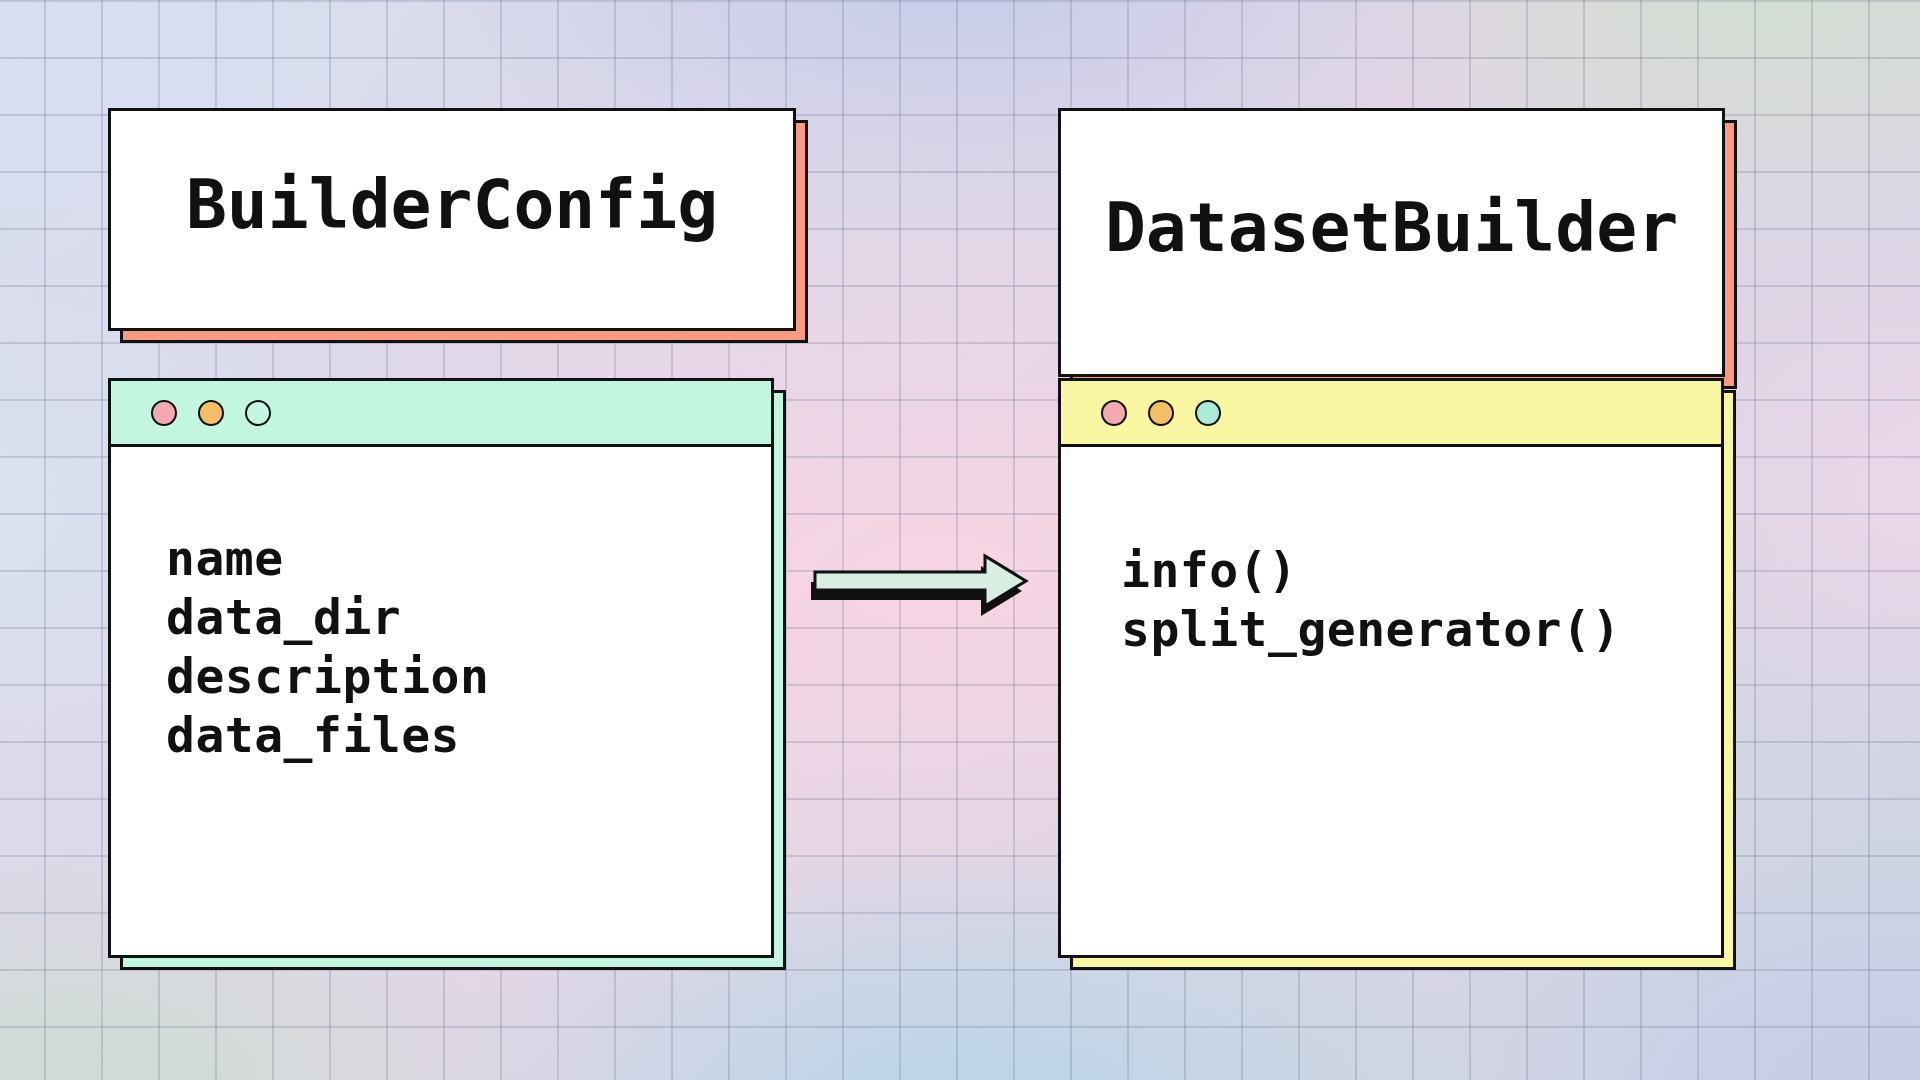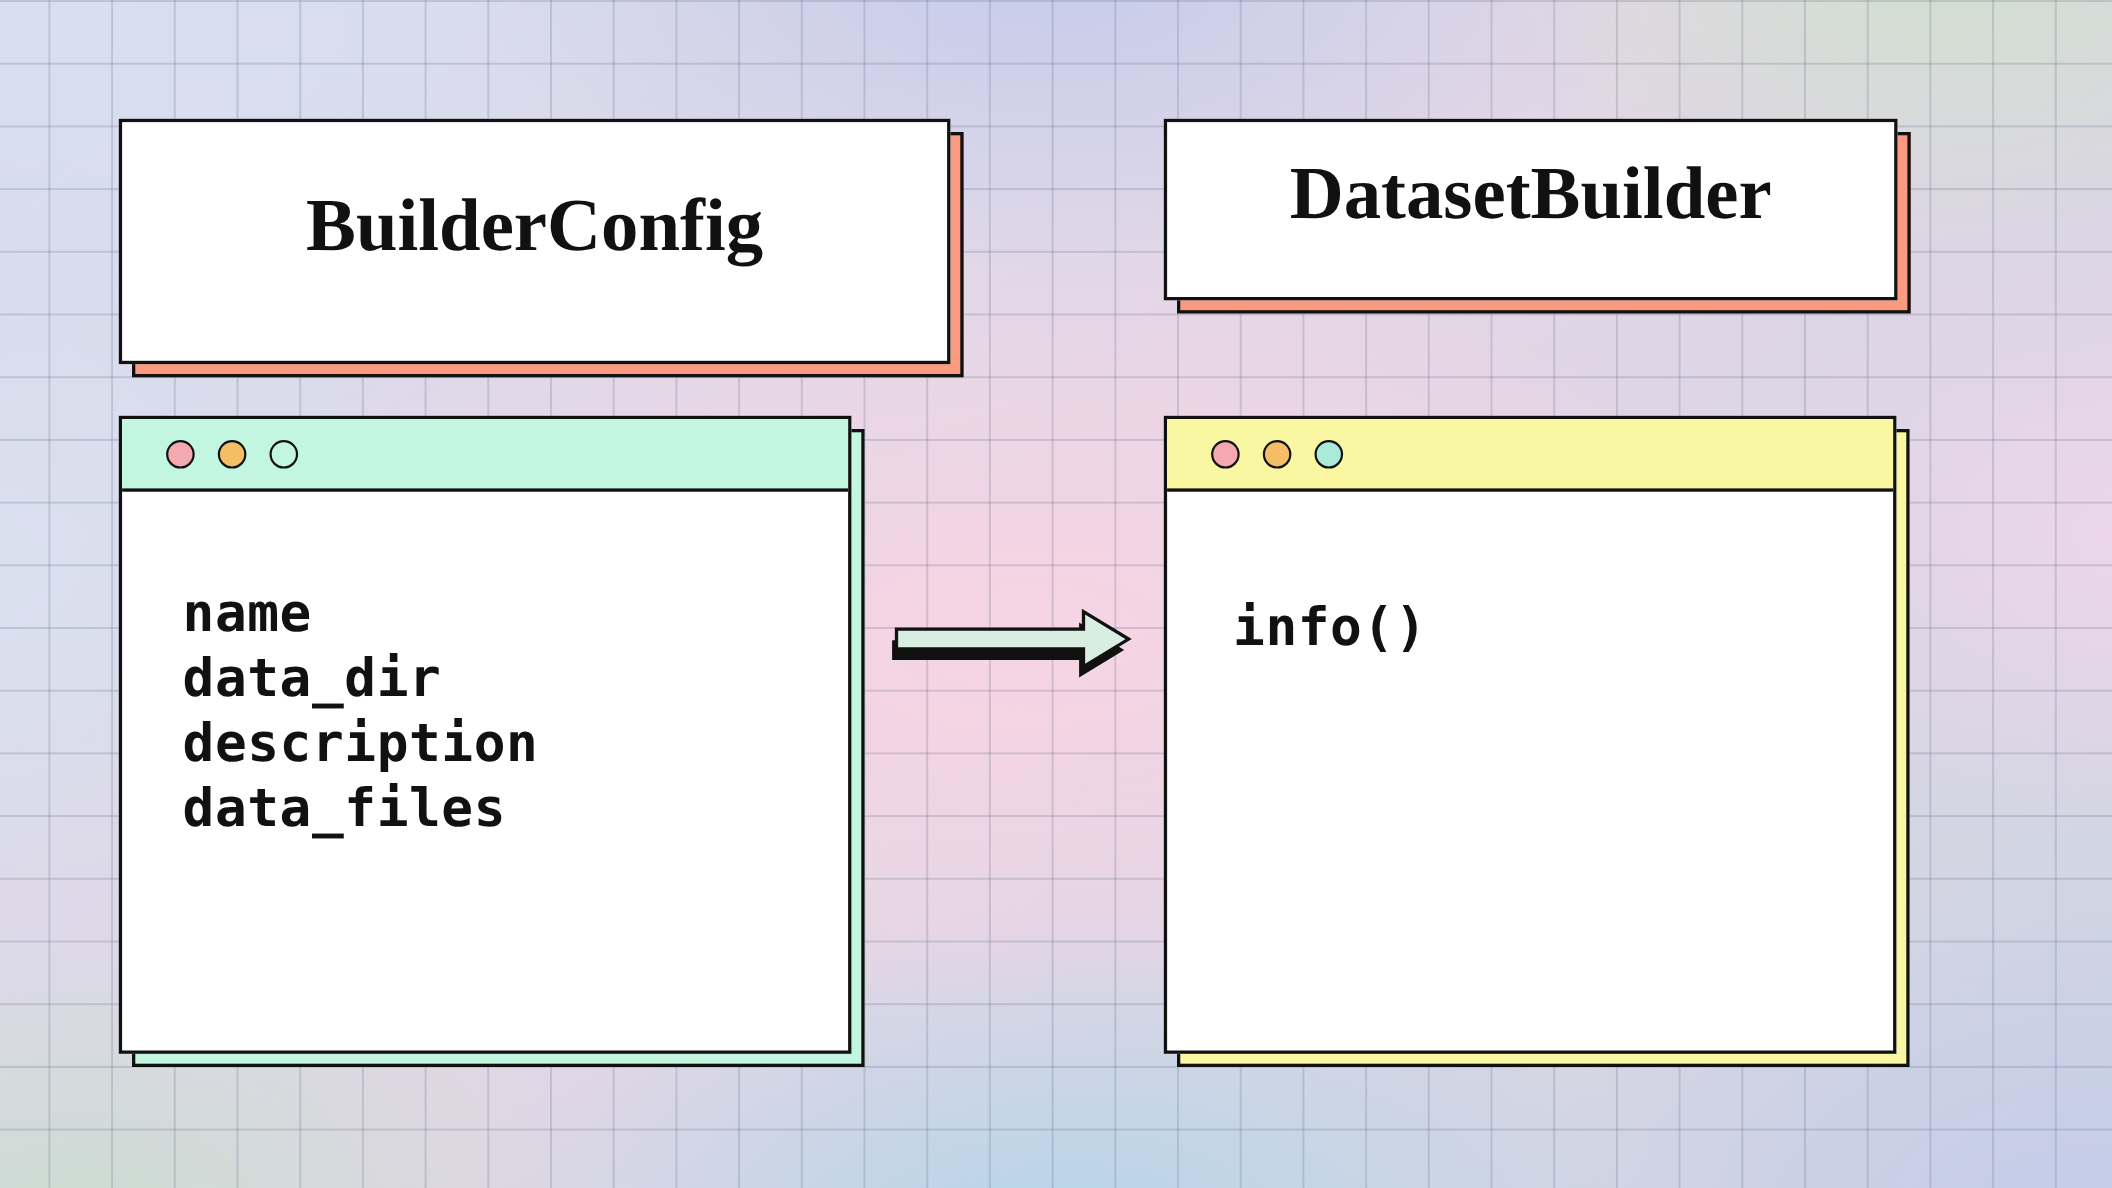--- a/index.html
+++ b/index.html
@@ -74,28 +74,28 @@
   .code-line { height: 59px; }
   
   .flow-arrow { position: absolute; left: 810px; top: 548px; width: 220px; height: 70px; }
 </style>
 </head>
 <body>
 
 <div class="stage">
   <div class="grid-overlay"></div>
 
-  <div class="panel title-card" style="left:108px; top:108px; width:756px; height:223px;font-family:Liberation Serif, serif;">
+  <div class="panel title-card" style="left:108px; top:108px; width:688px; height:223px;">
     <div class="panel-shadow"></div>
     <div class="panel-face">
       <span class="class-title">BuilderConfig</span>
     </div>
   </div>
 
-  <div class="panel title-card" style="left:1058px; top:108px; width:667px; height:165px;font-family:Liberation Serif, serif;">
+  <div class="panel title-card" style="left:1058px; top:108px; width:667px; height:269px;">
     <div class="panel-shadow"></div>
     <div class="panel-face">
       <span class="class-title">DatasetBuilder</span>
     </div>
   </div>
 
   <div class="panel window-card mint" style="left:108px; top:378px; width:666px; height:580px;border-radius:27px;">
     <div class="panel-shadow"></div>
     <div class="panel-face">
       <div class="titlebar">
@@ -115,20 +115,21 @@
   <div class="panel window-card lemon" style="left:1058px; top:378px; width:666px; height:580px;">
     <div class="panel-shadow"></div>
     <div class="panel-face">
       <div class="titlebar">
         <span class="dot pink"></span>
         <span class="dot orange"></span>
         <span class="dot cyan"></span>
       </div>
       <div class="window-body methods">
           <div class="code-line">info()</div>
+          <div class="code-line">split_generator()</div>
         </div>
     </div>
   </div>
 
   <svg class="flow-arrow" viewBox="0 0 220 70">
     <path d="M5 24 H175 V8 L216 33 L175 58 V42 H5 Z" transform="translate(-4,10)" style="fill: var(--ink, #111);"></path>
     <path d="M5 24 H175 V8 L216 33 L175 58 V42 H5 Z" style="fill: var(--arrow-fill, #d9eee3); stroke: var(--ink, #111); stroke-width: 3; stroke-linejoin: miter;"></path>
   </svg>
 </div>
 

